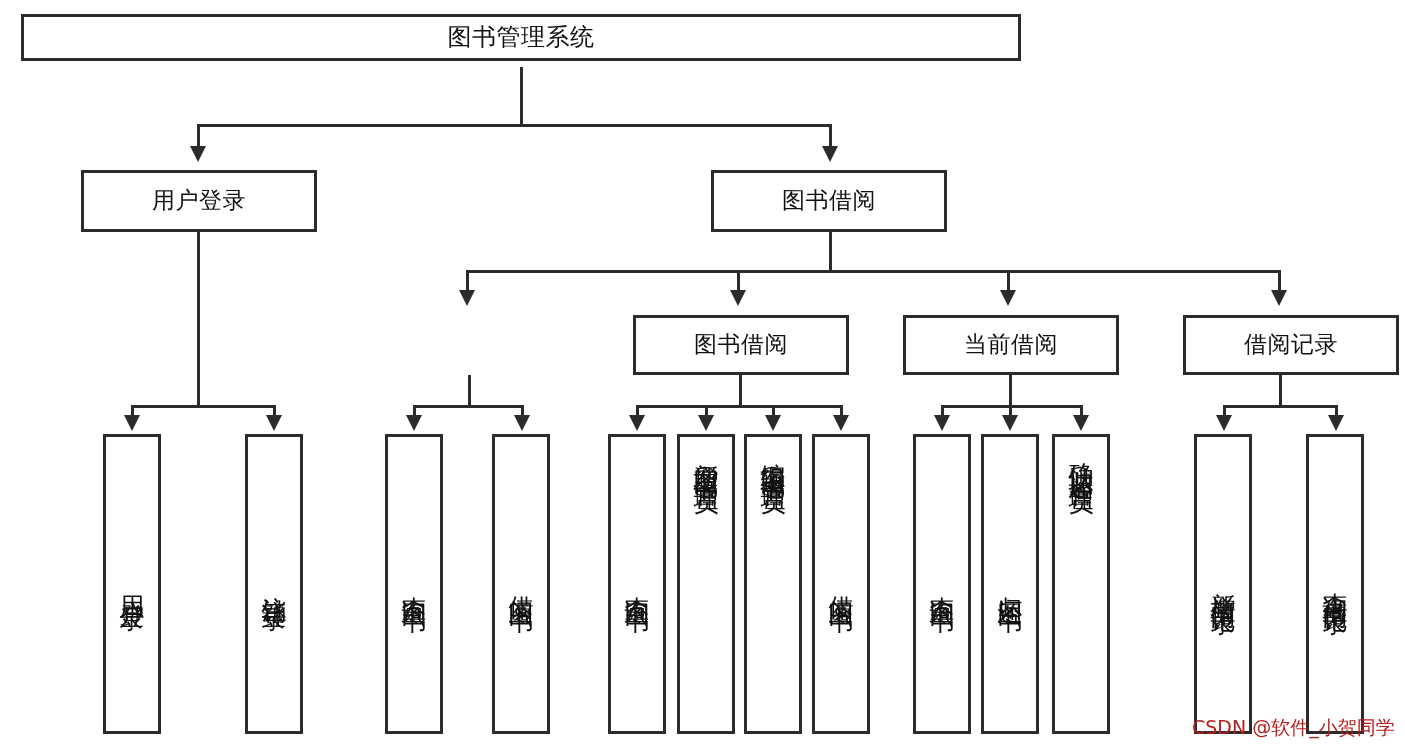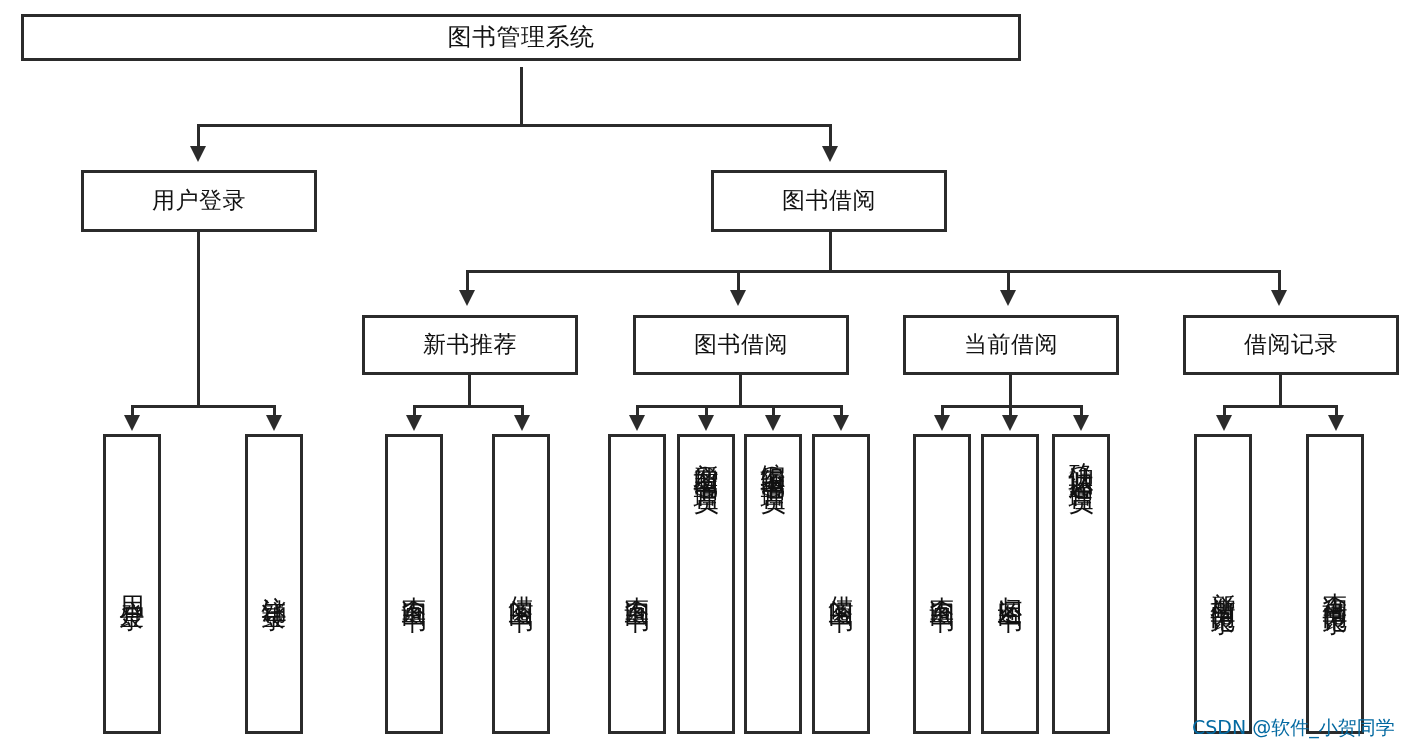--- a/index.html
+++ b/index.html
@@ -71,21 +71,21 @@
     width: 0;
     height: 0;
     border-left: 8px solid transparent;
     border-right: 8px solid transparent;
     border-top: 16px solid #2b2b2b;
   }
 
   
   #watermark {
     position: absolute;
-    color: #0369a1;
+    color: #b91c1c;
     font-size: 19px;
     white-space: nowrap;
     user-select: none;
   }
 </style>
 </head>
 <body>
 
 <div id="canvas">
 
@@ -121,23 +121,20 @@
   <div class="ln h" style="left:466px; top:270px; width:815px;"></div>
   <div class="ln v" style="left:466px; top:270px; height:22px;"></div>
   <div class="arrow" style="left:459px; top:290px;"></div>
   <div class="ln v" style="left:737px; top:270px; height:22px;"></div>
   <div class="arrow" style="left:730px; top:290px;"></div>
   <div class="ln v" style="left:1007px; top:270px; height:22px;"></div>
   <div class="arrow" style="left:1000px; top:290px;"></div>
   <div class="ln v" style="left:1278px; top:270px; height:22px;"></div>
   <div class="arrow" style="left:1271px; top:290px;"></div>
 
-  <div class="node horiz" style="left:362px; top:315px; width:216px; height:60px;">
-    <span class="label">新书推荐</span>
-  </div>
   <div class="node horiz" style="left:903px; top:315px; width:216px; height:60px;">
     <span class="label">当前借阅</span>
   </div>
   <div class="node horiz" style="left:633px; top:315px; width:216px; height:60px;">
     <span class="label">图书借阅</span>
   </div>
   <div class="node horiz" style="left:1172px; top:315px; width:216px; height:60px;margin-left:11px;">
     <span class="label">借阅记录</span>
   </div>
 

